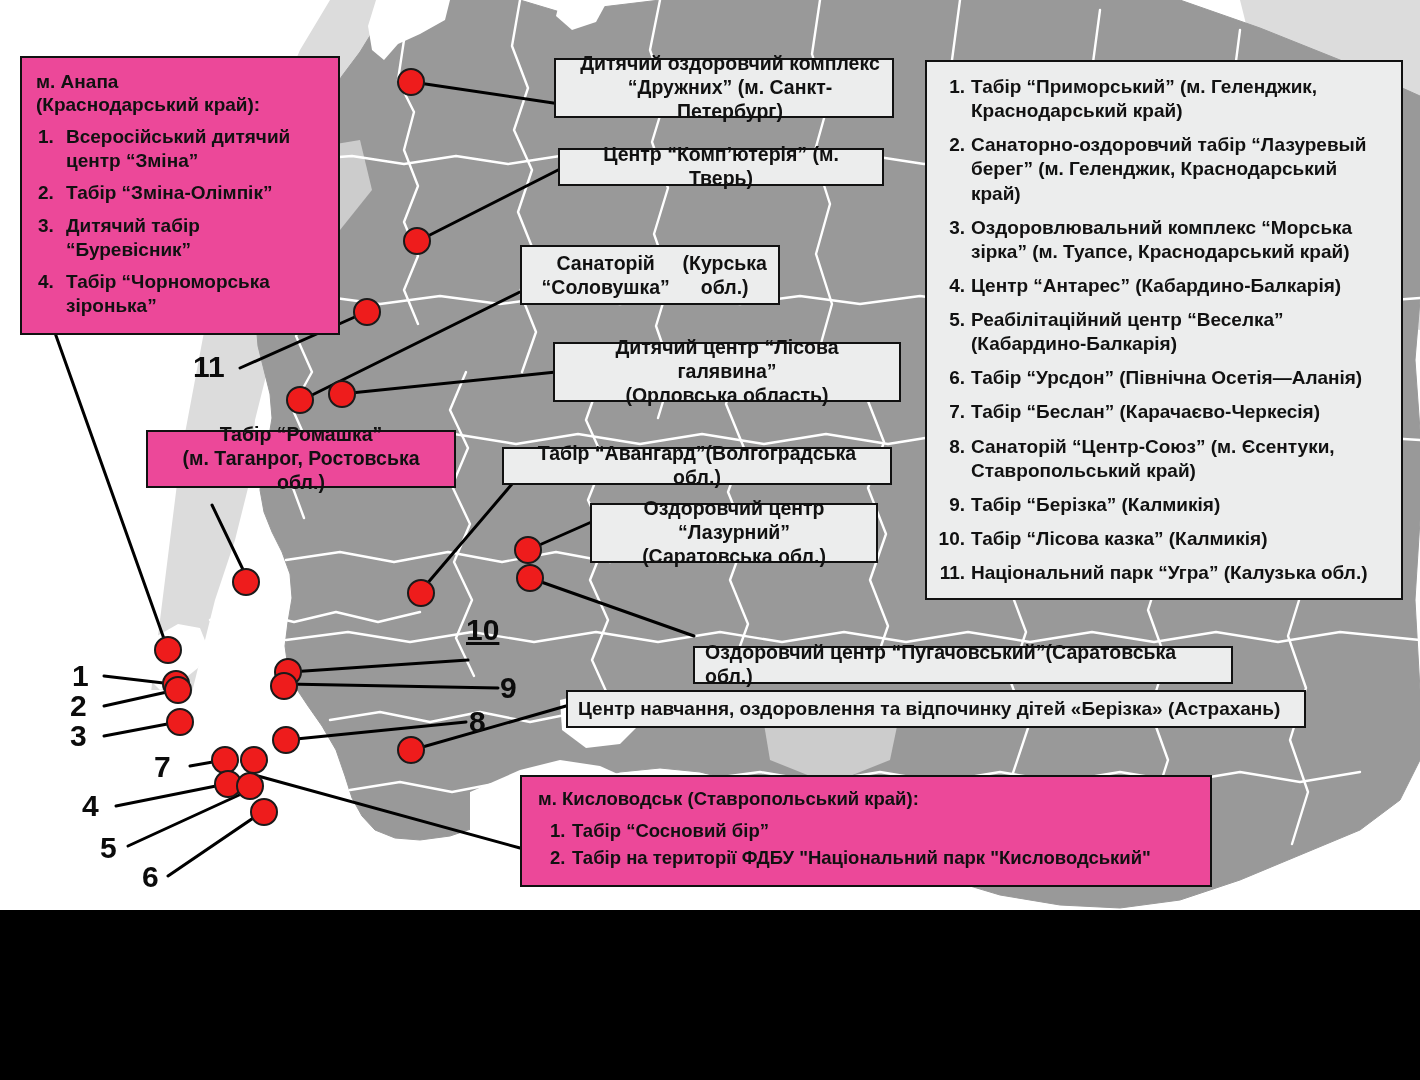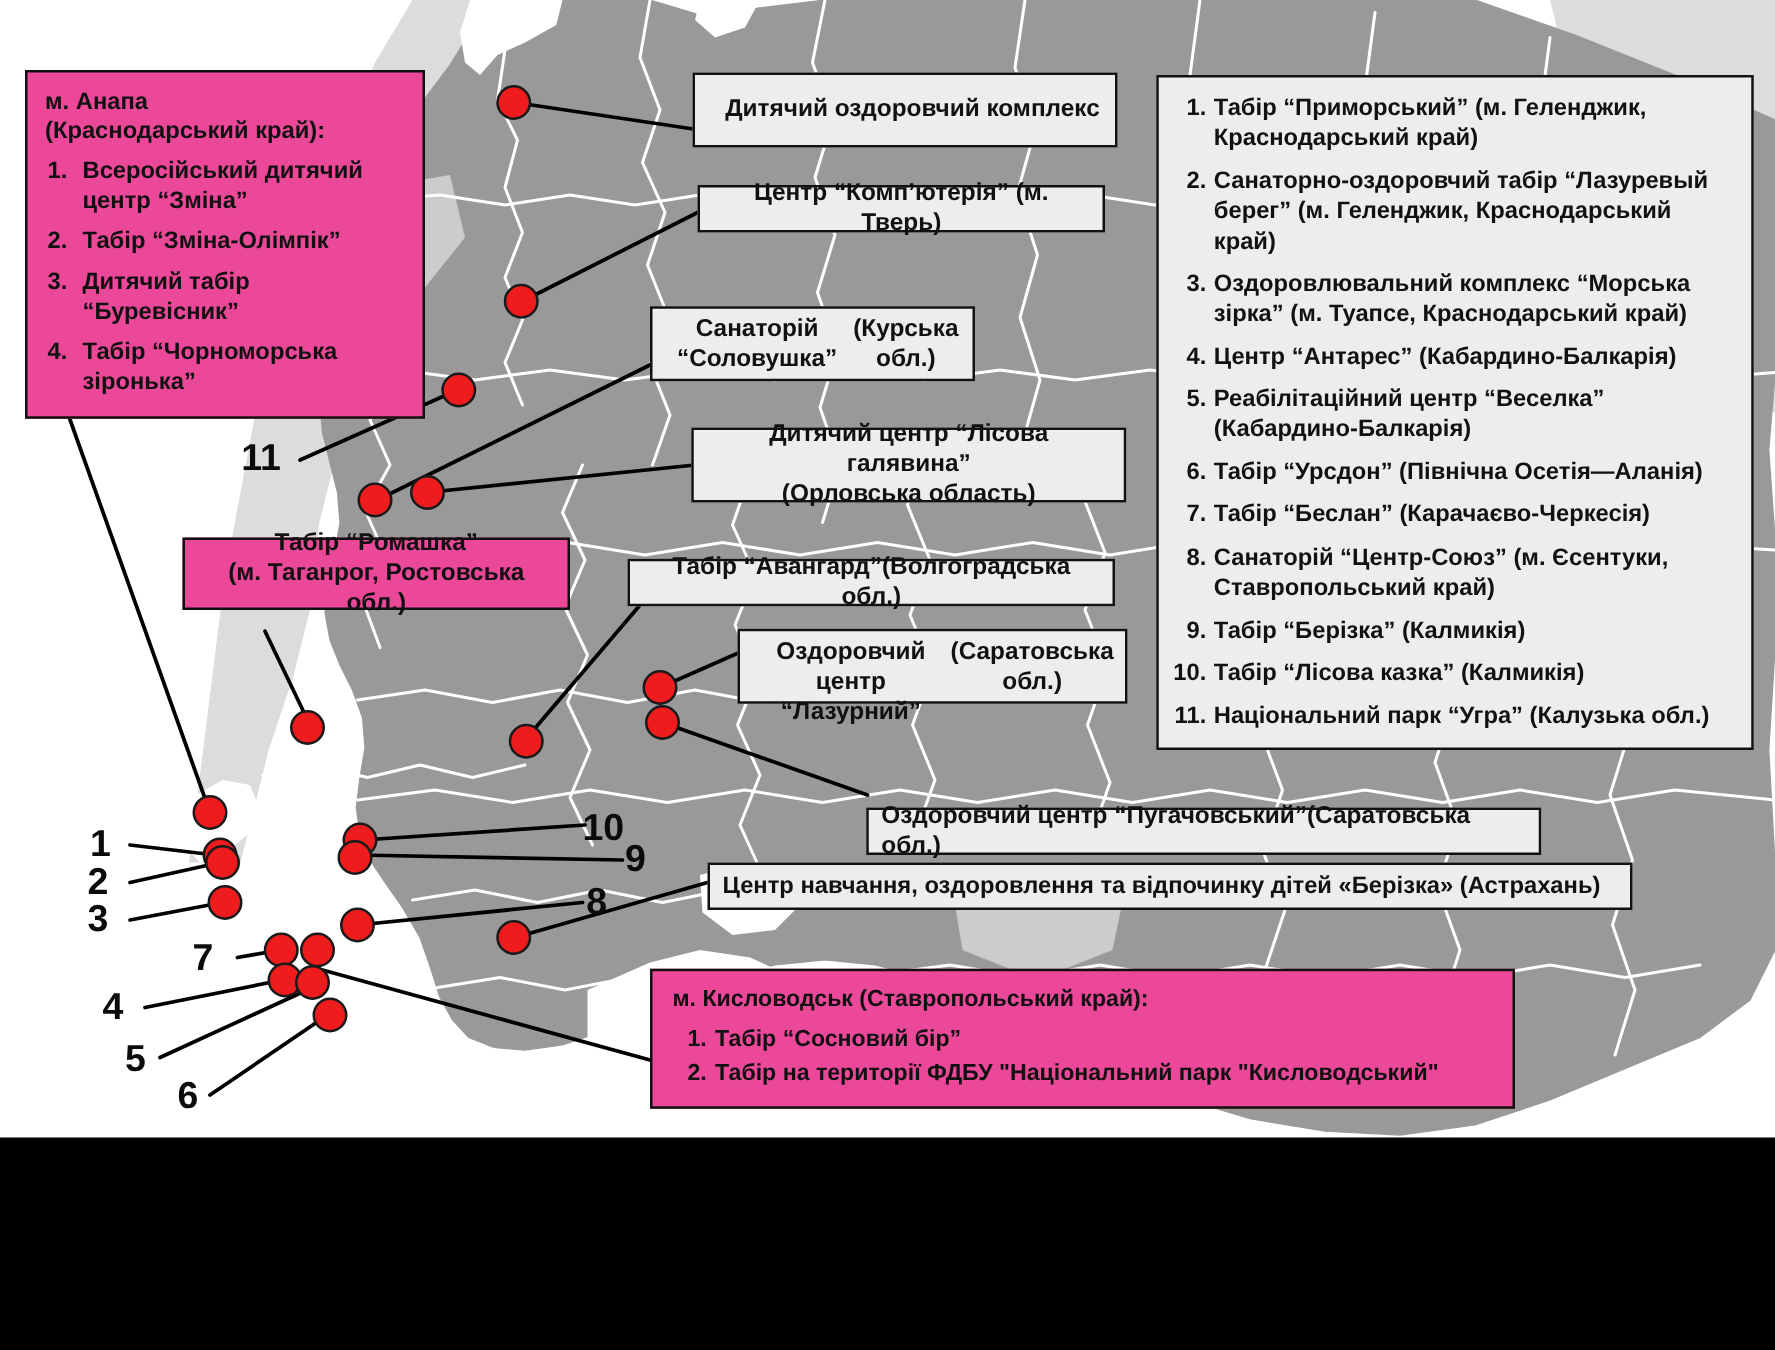--- a/index.html
+++ b/index.html
@@ -208,20 +208,21 @@
         <circle cx="264" cy="812" r="13"></circle>
         <circle cx="288" cy="672" r="13"></circle>
         <circle cx="284" cy="686" r="13"></circle>
         <circle cx="286" cy="740" r="13"></circle>
         <circle cx="411" cy="750" r="13"></circle>
       </g>
     </svg>
 
     <div class="box box-c callout" style="left:554px;top:58px;width:340px;height:60px;display:flex;flex-direction:column;justify-content:center;padding-left:21px;">
       <div>Дитячий оздоровчий комплекс</div>
+      <div>“Дружних” (м. Санкт-Петербург)</div>
     </div>
 
     <div class="box box-c callout" style="left:558px;top:148px;width:326px;height:38px;display:flex;align-items:center;justify-content:center;">Центр “Комп’ютерія” (м. Тверь)</div>
 
     <div class="box box-c callout" style="left:520px;top:245px;width:260px;height:60px;display:flex;flex-direction:row;justify-content:center;">
       <div>Санаторій “Соловушка”</div>
       <div>(Курська обл.)</div>
     </div>
 
     <div class="box box-c callout" style="left:553px;top:342px;width:348px;height:60px;display:flex;flex-direction:column;justify-content:center;">
@@ -229,21 +230,21 @@
       <div>(Орловська область)</div>
     </div>
 
     <div class="box box-c callout" style="left:502px;top:447px;width:390px;height:38px;display:flex;align-items:center;justify-content:center;">Табір “Авангард”(Волгоградська обл.)</div>
 
     <div class="box box-c callout white" style="left:146px;top:430px;width:310px;height:58px;display:flex;flex-direction:column;justify-content:center;">
       <div>Табір “Ромашка”</div>
       <div>(м. Таганрог, Ростовська обл.)</div>
     </div>
 
-    <div class="box box-c callout" style="left:590px;top:503px;width:312px;height:60px;display:flex;justify-content:center;">
+    <div class="box box-c callout" style="left:590px;top:503px;width:288px;height:60px;display:flex;flex-direction:column;justify-content:center;">
       <div>Оздоровчий центр “Лазурний”</div>
       <div>(Саратовська обл.)</div>
     </div>
 
     <div class="box box-l callout" style="left:693px;top:622px;width:540px;height:38px;display:flex;align-items:center;padding-left:10px;margin-top:24px;">Оздоровчий центр “Пугачовський”(Саратовська обл.)</div>
 
     <div class="box box-l callout" style="left:566px;top:690px;width:740px;height:38px;display:flex;align-items:center;padding-left:10px;font-size:19px;">Центр навчання, оздоровлення та відпочинку дітей «Берізка» (Астрахань)</div>
 
     <div class="box box-l white" id="anapa-box">
       <div class="hdr">
@@ -335,21 +336,21 @@
 
     <div class="maplabel" style="left:72px;top:661px;">1</div>
     <div class="maplabel" style="left:70px;top:691px;">2</div>
     <div class="maplabel" style="left:70px;top:721px;">3</div>
     <div class="maplabel" style="left:82px;top:791px;">4</div>
     <div class="maplabel" style="left:100px;top:833px;">5</div>
     <div class="maplabel" style="left:142px;top:862px;">6</div>
     <div class="maplabel" style="left:154px;top:752px;">7</div>
     <div class="maplabel" style="left:469px;top:707px;">8</div>
     <div class="maplabel" style="left:500px;top:673px;">9</div>
-    <div class="maplabel" style="left:466px;top:648px;">10</div>
+    <div class="maplabel" style="left:466px;top:615px;text-decoration:underline;">10</div>
     <div class="maplabel" style="left:193px;top:352px;">11</div>
   </div>
 
   <div id="footer">
     
 
     
 
     
 

